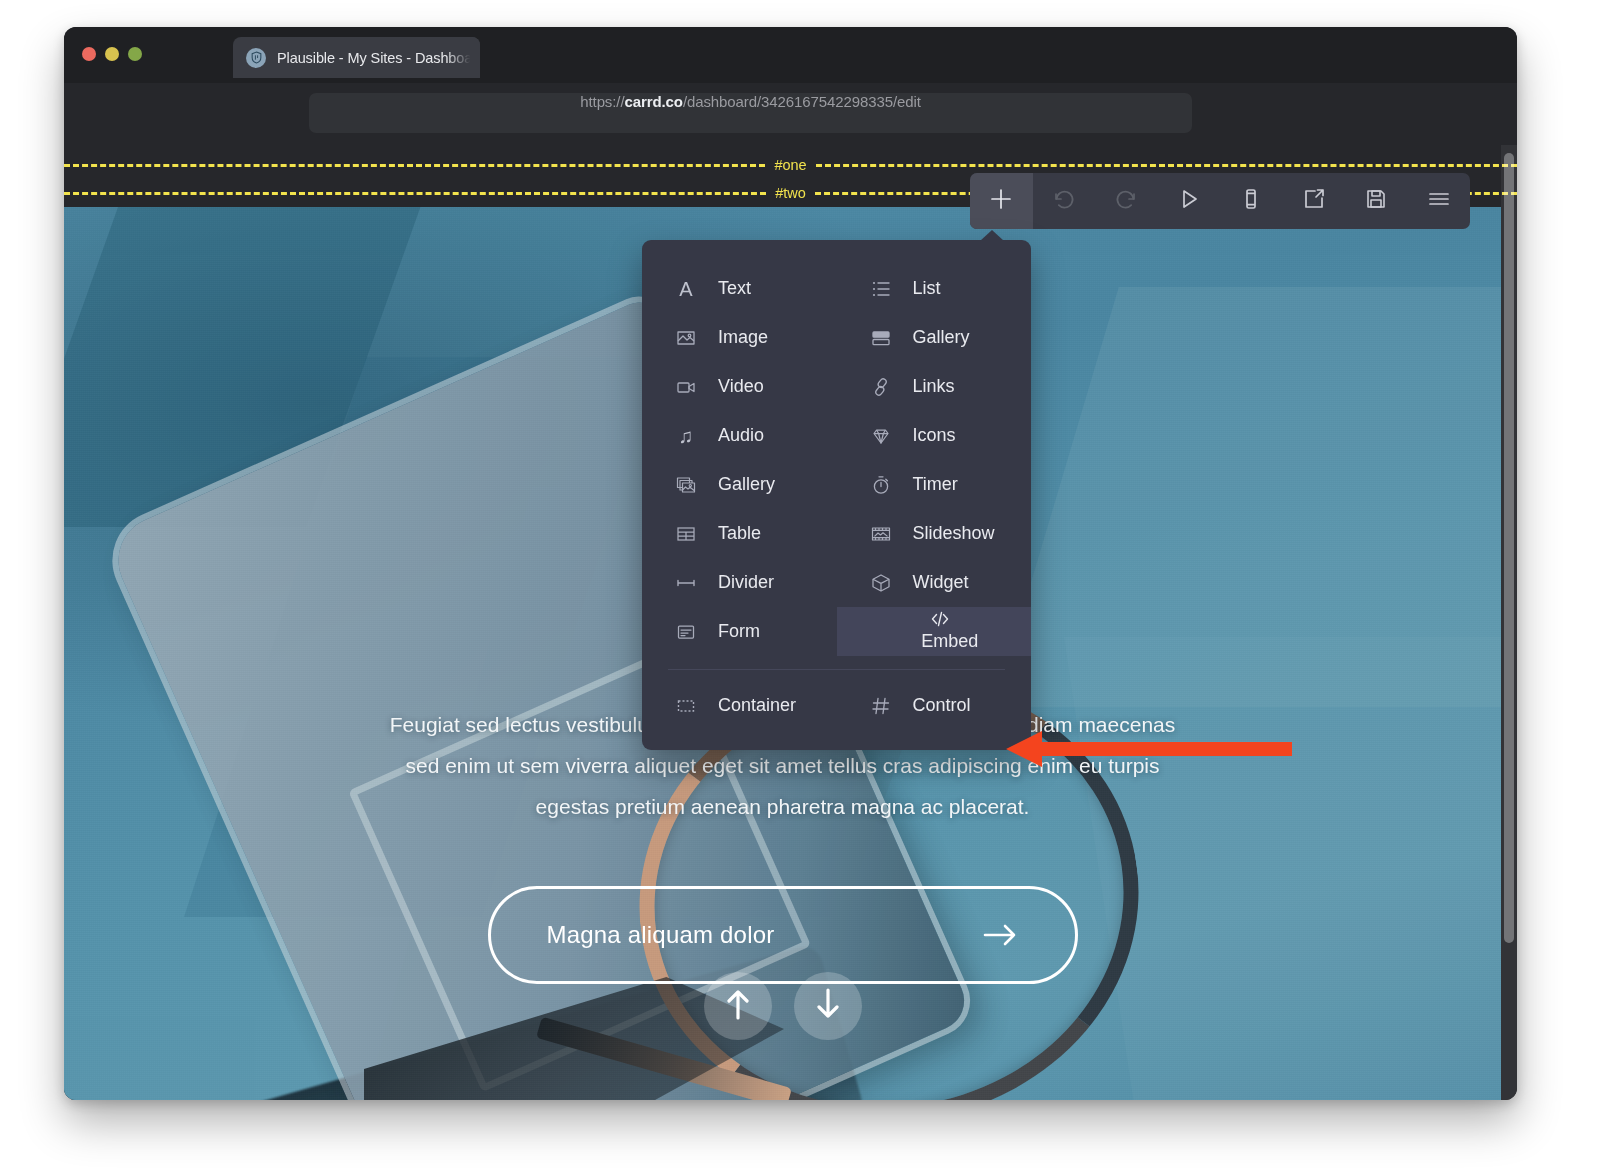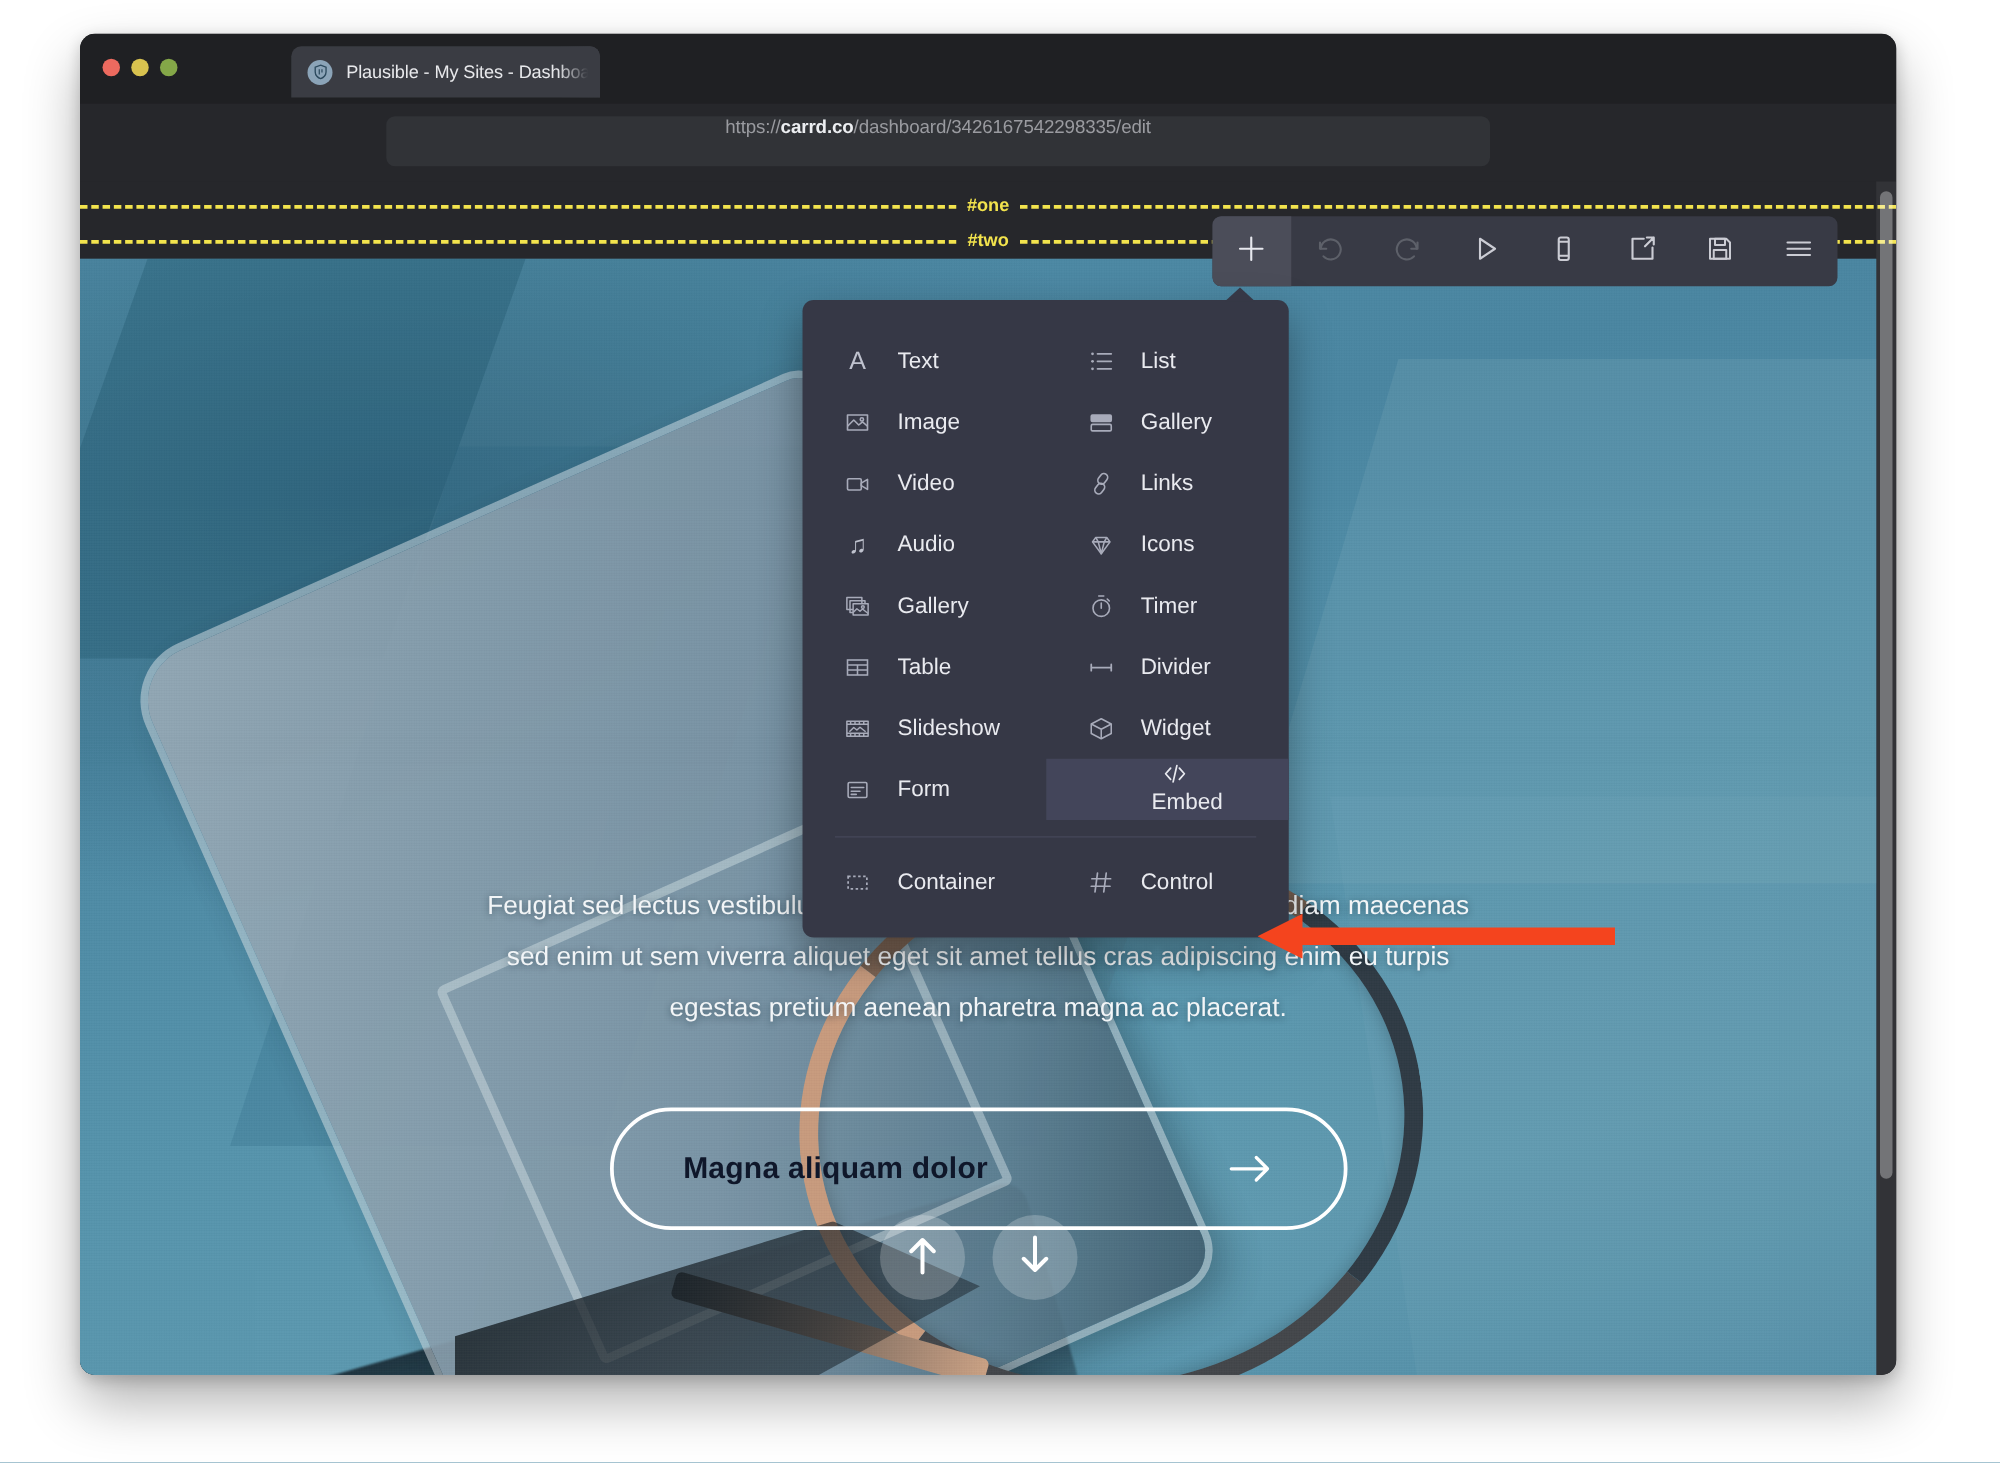--- a/index.html
+++ b/index.html
@@ -111,21 +111,21 @@
   }
   #ruler-one { top: 7px; }
   #ruler-two { top: 35px; }
   .ruler-line {
     flex: 1 1 auto; height: 0;
     border-top: 3px dashed #f2e34d;
   }
   .ruler-label {
     color: #f2e34d;
     font-size: 14.5px;
-    font-weight: bold;
+    font-weight: normal;
     padding: 0 9px;
     flex: none;
   }
 
   
   #canvas {
     position: absolute;
     left: 0; top: 62px;
     width: 1437px;
     height: 893px;
@@ -266,23 +266,23 @@
   }
   #hero-cta {
     margin-top: 58px;
     width: 590px; height: 98px;
     border: 3.5px solid #ffffff;
     border-radius: 49px;
     display: flex; align-items: center; justify-content: space-between;
     padding: 0 56px;
   }
   #hero-cta-label {
-    color: #0f172a;
+    color: #ffffff;
     font-size: 24px;
-    font-weight: 700;
+    font-weight: 400;
     letter-spacing: 0.2px;
   }
   #hero-cta-arrow { width: 38px; height: 30px; }
 
   #page-nav {
     position: absolute;
     left: 0; right: 0; bottom: 60px;
     display: flex; justify-content: center; gap: 22px;
     z-index: 4;
   }
@@ -648,40 +648,40 @@
             <svg viewBox="0 0 20 20" fill="none" stroke="currentColor" stroke-width="1.25">
               <rect x="2" y="4" width="16" height="12"></rect>
               <path d="M2 8 H18 M2 12 H18 M10 8 V16"></path>
             </svg>
           </span>
           <span>Table</span>
         </div>
 
         <div class="menu-item">
           <span class="menu-icon">
-            <svg viewBox="0 0 20 20" fill="none" stroke="currentColor" stroke-width="1.4" stroke-linecap="round">
-              <path d="M2 10 H18 M2 7.5 V12.5 M18 7.5 V12.5"></path>
-            </svg>
-          </span>
-          <span>Divider</span>
-        </div>
-
-        <div class="menu-item">
-          <span class="menu-icon">
             <svg viewBox="0 0 20 20" fill="none" stroke="currentColor" stroke-width="1.2" stroke-linejoin="round">
               <rect x="1.5" y="4" width="17" height="12"></rect>
               <path d="M1.5 6.4 H18.5 M1.5 13.6 H18.5 M4.5 4 V6.4 M4.5 13.6 V16 M8 4 V6.4 M8 13.6 V16 M11.5 4 V6.4 M11.5 13.6 V16 M15 4 V6.4 M15 13.6 V16"></path>
               <path d="M3.5 12.4 L7 9 L9.5 11 L12 8.8 L16.5 12.4"></path>
             </svg>
           </span>
           <span>Slideshow</span>
         </div>
 
         <div class="menu-item">
           <span class="menu-icon">
+            <svg viewBox="0 0 20 20" fill="none" stroke="currentColor" stroke-width="1.4" stroke-linecap="round">
+              <path d="M2 10 H18 M2 7.5 V12.5 M18 7.5 V12.5"></path>
+            </svg>
+          </span>
+          <span>Divider</span>
+        </div>
+
+        <div class="menu-item">
+          <span class="menu-icon">
             <svg viewBox="0 0 20 20" fill="none" stroke="currentColor" stroke-width="1.25" stroke-linejoin="round">
               <path d="M10 2 L18 6.2 V13.8 L10 18 L2 13.8 V6.2 Z"></path>
               <path d="M2 6.2 L10 10.4 L18 6.2 M10 10.4 V18"></path>
             </svg>
           </span>
           <span>Widget</span>
         </div>
 
         <div class="menu-item">
           <span class="menu-icon">

